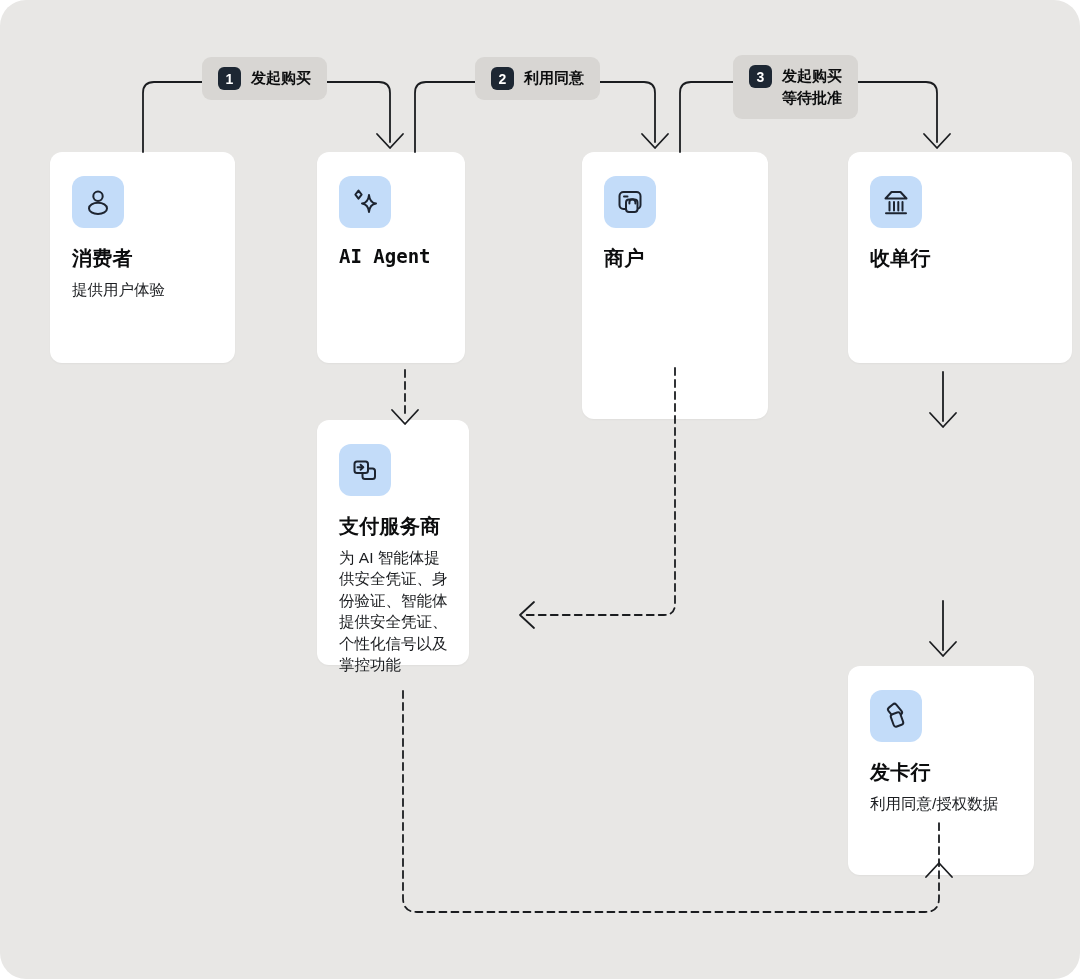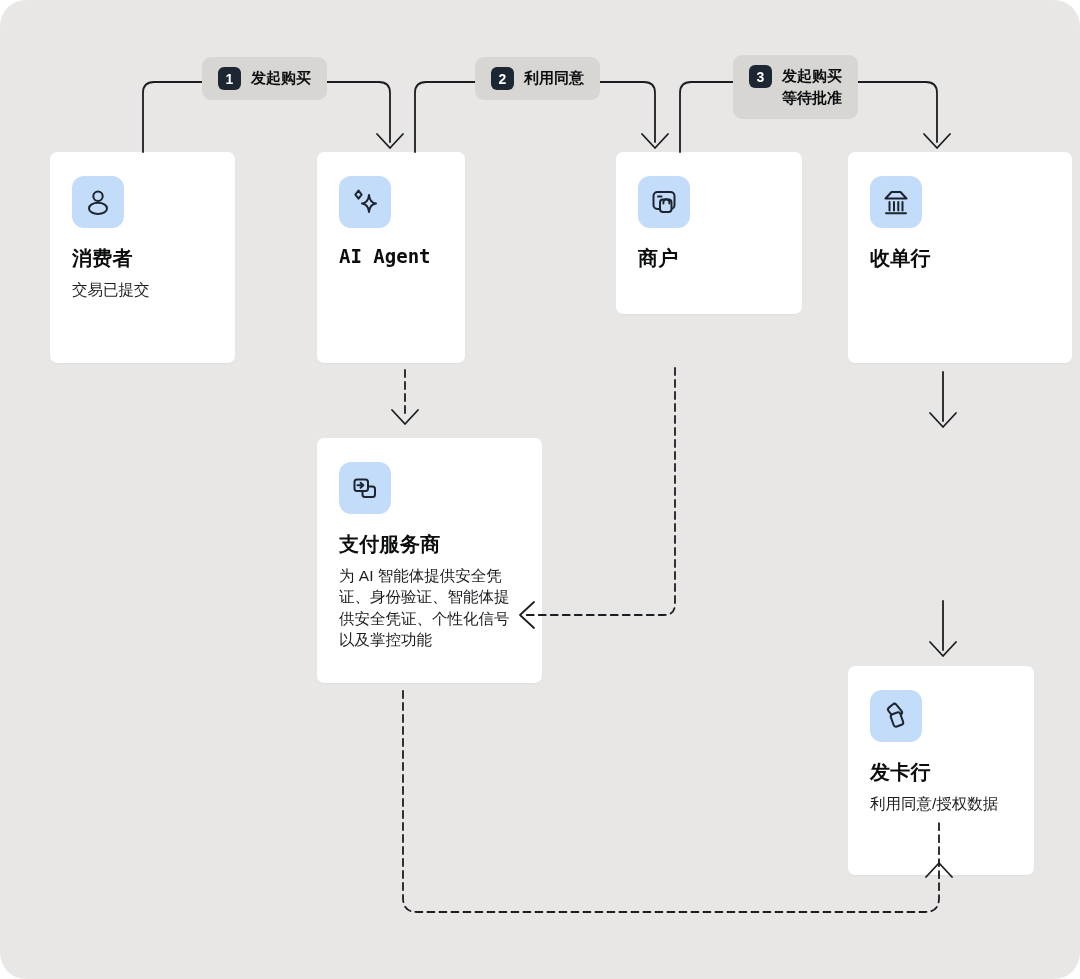--- a/index.html
+++ b/index.html
@@ -9,21 +9,21 @@
   }
   *{margin:0;padding:0;box-sizing:border-box;}
   html,body{background:#ffffff;}
   body{font-family:"Liberation Sans","DejaVu Sans",sans-serif;}
   .stage{position:relative;width:1080px;height:979px;overflow:hidden;}
   .panel{position:absolute;inset:0;background:var(--panel);border-radius:26px;}
   .connectors{position:absolute;left:0;top:0;pointer-events:none;}
   .connectors path{stroke:var(--line);stroke-width:1.8;fill:none;
     stroke-linecap:round;stroke-linejoin:round;}
   .connectors path.dashed{stroke-dasharray:7 5;}
-  .card{position:absolute;background:var(--card);border-radius:7px;
+  .card{position:absolute;background:var(--card);border-radius:12px;
     padding:24px 20px 0 22px;box-shadow:0 1px 2px rgba(0,0,0,0.04);}
   .badge{width:52px;height:52px;border-radius:12px;background:var(--accent);
     color:var(--icon);display:flex;align-items:center;justify-content:center;}
   .badge svg{display:block;}
   .icon-stroke{fill:none;stroke:currentColor;stroke-width:2;
     stroke-linecap:round;stroke-linejoin:round;}
   .icon-fill{fill:var(--accent);stroke:currentColor;stroke-width:2;
     stroke-linecap:round;stroke-linejoin:round;}
   .card-title{margin-top:17px;font-size:20px;font-weight:700;color:var(--title);
     letter-spacing:0.3px;}
@@ -45,34 +45,34 @@
   <div class="panel"></div>
 
   <div class="card" style="left:50px;top:152px;width:185px;height:211px">
     <div class="badge">
       <svg width="30" height="30" viewBox="0 0 30 30">
         <circle class="icon-stroke" cx="15" cy="9.3" r="4.7"></circle>
         <ellipse class="icon-stroke" cx="15" cy="21.4" rx="9" ry="5.6"></ellipse>
       </svg>
     </div>
     <div class="card-title">消费者</div>
-    <div class="card-body">交易已提交</div>
+    <div class="card-body">提供用户体验</div>
   </div>
 
   <div class="card" style="left:317px;top:152px;width:148px;height:211px">
     <div class="badge">
       <svg width="30" height="30" viewBox="0 0 30 30">
         <path class="icon-stroke" d="M8.5 3.5 L11.6 7.6 L8.5 11.7 L5.4 7.6 Z"></path>
         <path class="icon-stroke" d="M19 8 Q19.8 15.7 26 16.5 Q19.8 17.3 19 25 Q18.2 17.3 12 16.5 Q18.2 15.7 19 8 Z"></path>
       </svg>
     </div>
     <div class="card-title mono">AI Agent</div>
   </div>
 
-  <div class="card" style="left:616px;top:152px;width:186px;height:162px">
+  <div class="card" style="left:582px;top:152px;width:186px;height:267px">
     <div class="badge">
       <svg width="30" height="30" viewBox="0 0 30 30">
         <rect class="icon-stroke" x="4.5" y="5" width="21" height="17" rx="4"></rect>
         <path class="icon-stroke" d="M9 9.5 h3.5"></path>
         <rect class="icon-fill" x="11" y="12.5" width="11.5" height="12.5" rx="3"></rect>
         <path class="icon-stroke" d="M14.4 16.6 v-1.3 a3 3 0 0 1 6 0 v1.3"></path>
       </svg>
     </div>
     <div class="card-title">商户</div>
   </div>
@@ -82,21 +82,21 @@
       <svg width="30" height="30" viewBox="0 0 30 30">
         <path class="icon-stroke" d="M4.5 11.5 L10.5 5 h9 L25.5 11.5 Z"></path>
         <path class="icon-stroke" d="M8.5 15 v8.5 M13 15 v8.5 M17.3 15 v8.5 M21.5 15 v8.5"></path>
         <path class="icon-stroke" d="M5 26.3 h20"></path>
       </svg>
     </div>
     <div class="card-title">收单行</div>
     <div class="card-body"></div>
   </div>
 
-  <div class="card" style="left:317px;top:438px;width:225px;height:245px">
+  <div class="card" style="left:317px;top:420px;width:152px;height:245px">
     <div class="badge">
       <svg width="30" height="30" viewBox="0 0 30 30">
         <rect class="icon-stroke" x="12.5" y="13.5" width="12.5" height="10.5" rx="2.5"></rect>
         <rect class="icon-fill" x="4.5" y="6.5" width="13.5" height="11.5" rx="2.5"></rect>
         <path class="icon-stroke" d="M7.5 12.2 h5"></path>
         <path class="icon-stroke" d="M10.6 9.7 L13.3 12.2 L10.6 14.7"></path>
       </svg>
     </div>
     <div class="card-title">支付服务商</div>
     <div class="card-body">为 AI 智能体提供安全凭证、身份验证、智能体提供安全凭证、个性化信号以及掌控功能</div>

